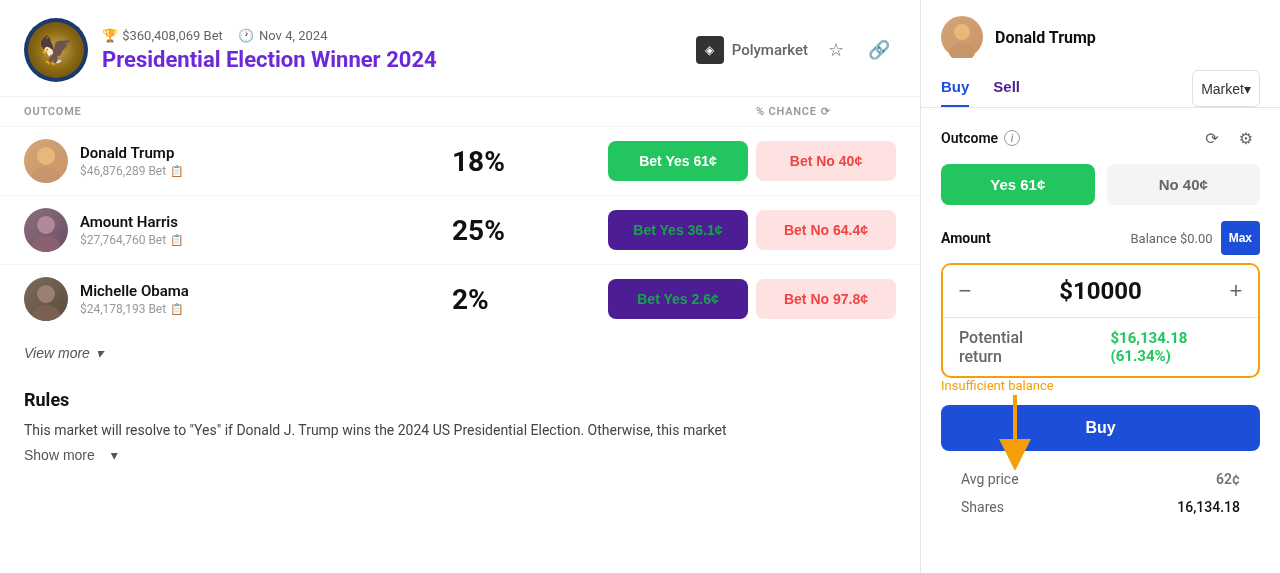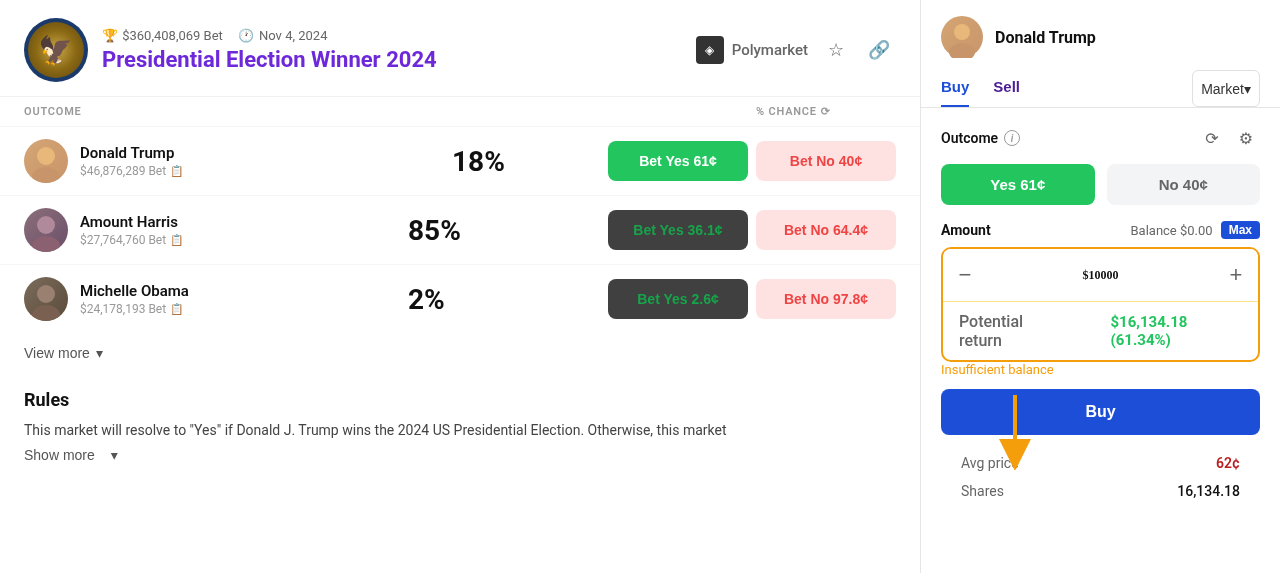--- a/index.html
+++ b/index.html
@@ -189,36 +189,36 @@
       border-radius: 8px;
       background: #fee2e2;
       color: #ef4444;
       font-size: 14px;
       font-weight: 600;
       cursor: pointer;
       min-width: 140px;
       text-align: center;
     }
     .btn-yes-light {
-      background: #404040;
+      background: #4c1d95;
       color: #16a34a;
-      margin-left: 44px;
     }
 
     .view-more {
       padding: 12px 24px;
       display: flex;
       align-items: flex-end;
       gap: 6px;
       color: #555;
       font-size: 14px;
       font-weight: 500;
       cursor: pointer;
       background: none;
       border: none;
+      font-style: italic;
     }
 
     .rules-section {
       padding: 16px 24px 0;
     }
     .rules-title {
       font-size: 18px;
       font-weight: 700;
       color: #111;
       margin-bottom: 10px;
@@ -398,21 +398,21 @@
       align-items: center;
       gap: 8px;
       font-size: 13px;
       color: #666;
     }
     .max-btn {
       background: #1d4ed8;
       color: white;
       border: none;
       border-radius: 4px;
-      padding: 2px 8px;
+      padding: 10px 8px;
       font-size: 12px;
       font-weight: 700;
       cursor: pointer;
     }
 
     .amount-input-row {
       display: flex;
       align-items: center;
       border: 2px solid #f59e0b;
       border-radius: 8px;
@@ -427,24 +427,23 @@
       font-size: 22px;
       color: #666;
       cursor: pointer;
       display: flex;
       align-items: center;
       justify-content: center;
     }
     .amount-display {
       flex: 1;
       text-align: center;
-      font-size: 12px;
+      font-size: 24px;
       font-weight: 700;
       color: #111;
-      font-family: Liberation Serif, serif;
     }
 
     .insufficient {
       color: #f59e0b;
       font-size: 13px;
       margin-bottom: 12px;
     }
 
     .buy-btn {
       width: 100%;
@@ -461,21 +460,21 @@
 
     .stats-row {
       display: flex;
       justify-content: space-between;
       align-items: center;
       padding: 6px 0;
       font-size: 14px;
     }
     .stats-label { color: #666; }
     .stats-value { color: #111; font-weight: 500; }
-    .stats-value-blue { color: #b91c1c; font-weight: 600; }
+    .stats-value-blue { color: #737373; font-weight: 600; }
     .potential-label { color: #666; font-weight: 500; }
     .potential-value { color: #22c55e; font-weight: 700; font-size: 15px; }
 
     
     .highlight-box {
       border: 2px solid #f59e0b;
       border-radius: 10px;
       overflow: hidden;
       margin-bottom: 0;
     }
@@ -576,21 +575,21 @@
           <ellipse cx="22" cy="38" rx="14" ry="10" fill="#8b6070"></ellipse>
         </svg>
     </div>
     <div class="candidate-info">
       <div class="candidate-name">Amount Harris</div>
       <div class="candidate-bet">
         <span>$27,764,760 Bet</span>
         <span class="bet-copy-icon">📋</span>
       </div>
     </div>
-    <div class="candidate-chance">85%</div>
+    <div class="candidate-chance">25%</div>
     <div class="bet-buttons">
       <button class="btn-yes btn-yes-light">Bet Yes 36.1¢</button>
       <button class="btn-no">Bet No 64.4¢</button>
     </div>
   </div>
 
   <div class="candidate-row">
     <div class="candidate-avatar avatar-obama">
       <svg width="44" height="44" viewBox="0 0 44 44">
           <circle cx="22" cy="17" r="9" fill="#9a8070"></circle>

